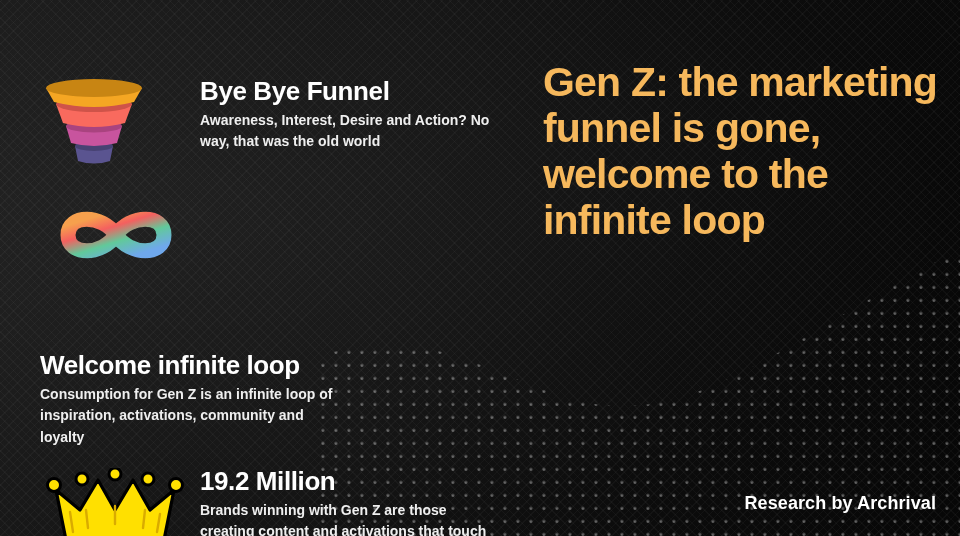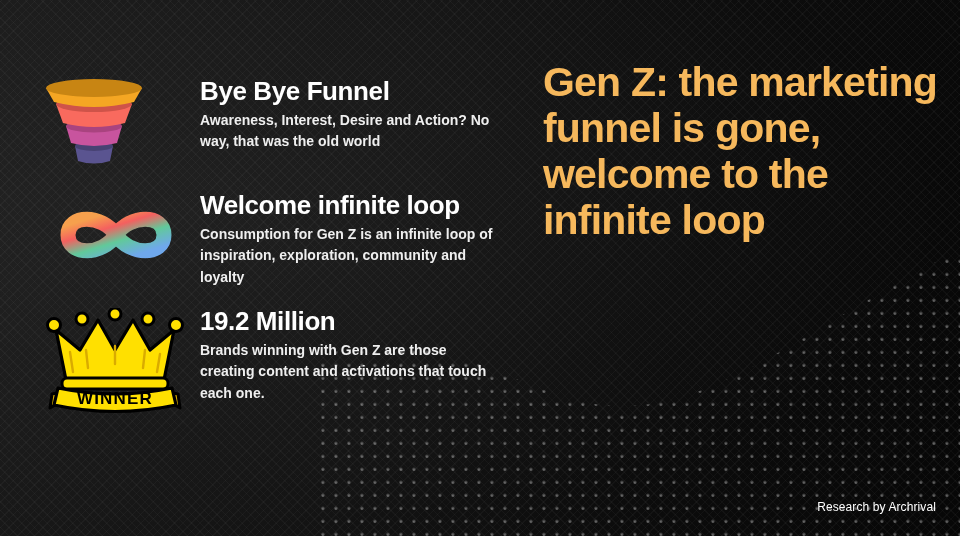--- a/index.html
+++ b/index.html
@@ -38,21 +38,21 @@
   .wave { position:absolute; right:0; bottom:0; width:640px; height:330px; pointer-events:none; }
 
   
   .left-col {
     position:absolute; left:0; top:0;
     width:520px; height:536px;
     padding:74px 0 0 0;
   }
   .block { position:relative; display:flex; align-items:flex-start; }
   .block-1 { margin-left:40px; }
-  .block-2 { margin-left:40px; margin-top:18px; }
+  .block-2 { margin-left:40px; margin-top:18px;flex-direction:column; }
   .block-3 { margin-left:40px; margin-top:16px; }
 
   .icon-wrap {
     width:160px; flex:0 0 160px;
     display:flex; align-items:flex-start; justify-content:flex-start;
     padding-top:4px;
   }
   .text-wrap { flex:1 1 auto; padding-top:2px; }
 
   .b-title {
@@ -81,22 +81,22 @@
     font-weight:bold;
     line-height:1.12;
     letter-spacing:-.8px;
     margin-top:20px;
   }
 
   .footer {
     position:absolute;
     right:24px; bottom:22px;
     color:#ffffff;
-    font-size:12px;
-    font-weight:normal;
+    font-size:18px;
+    font-weight:bold;
     letter-spacing:.1px;
   }
 </style>
 </head>
 <body>
 
 <div id="slide">
 
   <div class="vignette"></div>
   <div class="texture"></div>
@@ -179,21 +179,21 @@
             <path d="M76,43
                      C62,22 28,22 28,43
                      C28,64 62,64 76,43
                      C90,22 124,22 124,43
                      C124,64 90,64 76,43 Z"></path>
           </g>
         </svg>
       </div>
       <div class="text-wrap">
         <div class="b-title">Welcome infinite loop</div>
-        <div class="b-desc">Consumption for Gen Z is an infinite loop of inspiration, exploration, community and loyalty</div>
+        <div class="b-desc">Consumption for Gen Z is an infinite loop of inspiration, activations, community and loyalty</div>
       </div>
     </div>
 
     <div class="block block-3">
       <div class="icon-wrap">
         <svg width="150" height="110" viewBox="0 0 150 110">
 
           <path d="M26,72 L16,22 L40,42 L58,12 L75,42 L93,12 L110,42 L134,22 L124,72 Z" fill="#ffe000" stroke="#000000" stroke-width="3.2" stroke-linejoin="round"></path>
 
           <g stroke="#d9ab00" stroke-width="2.4" stroke-linecap="round" fill="none">

